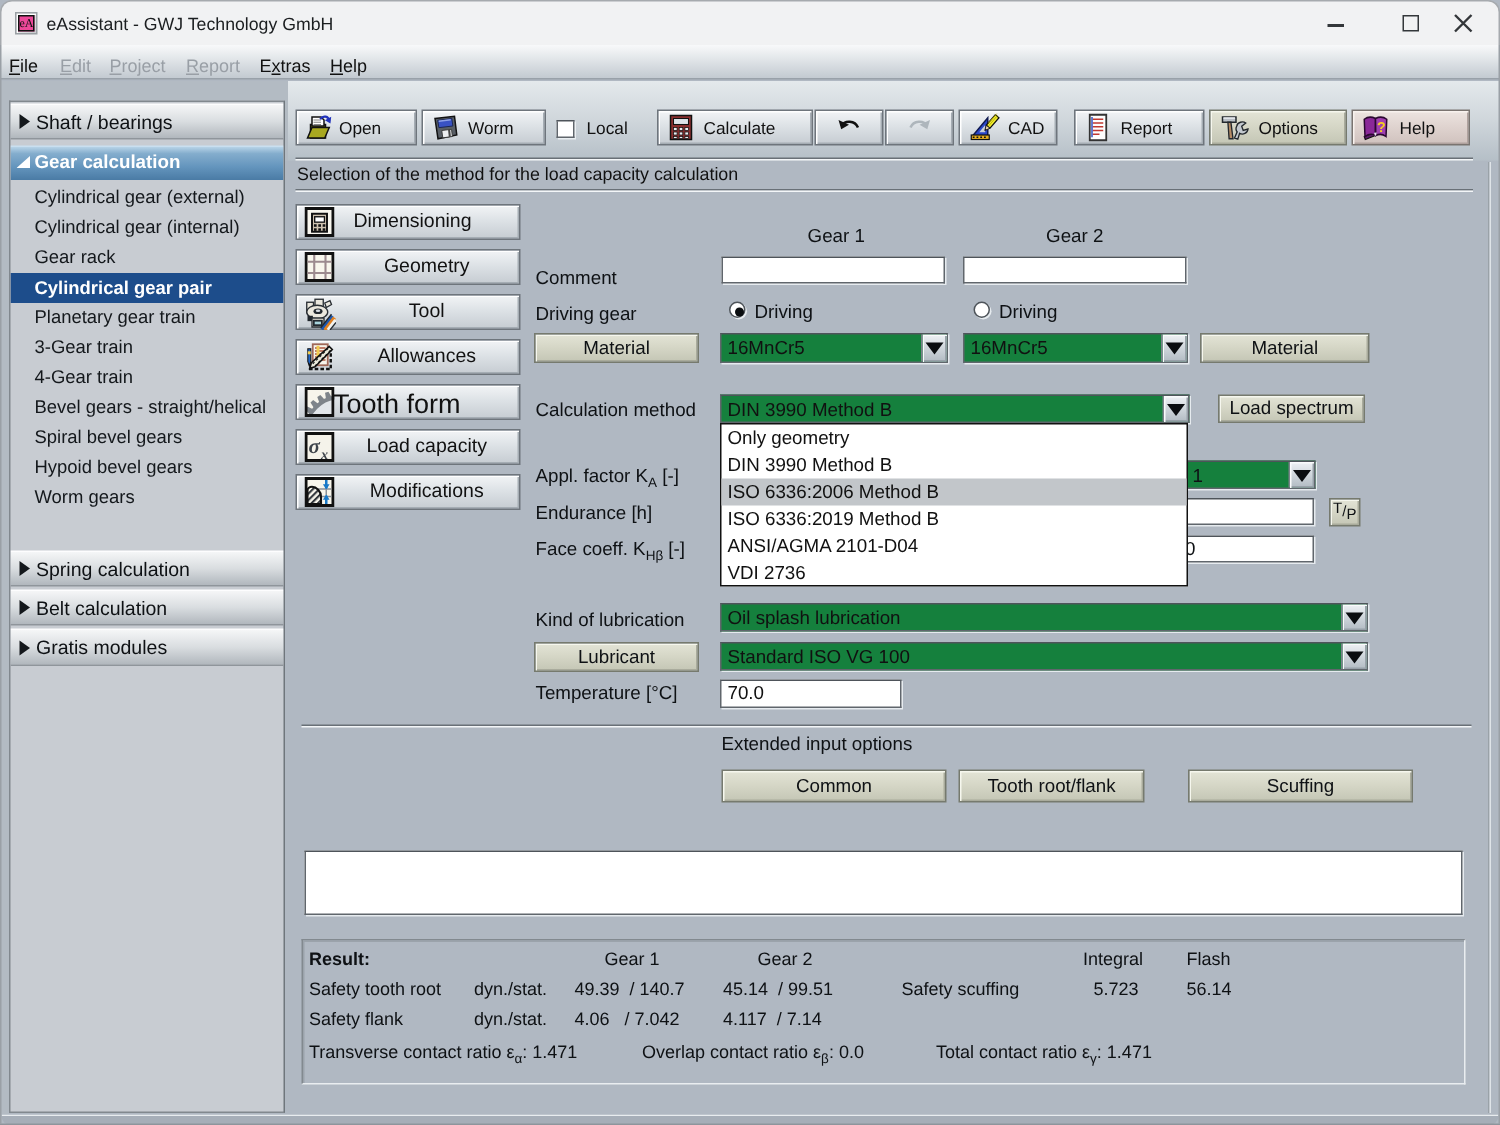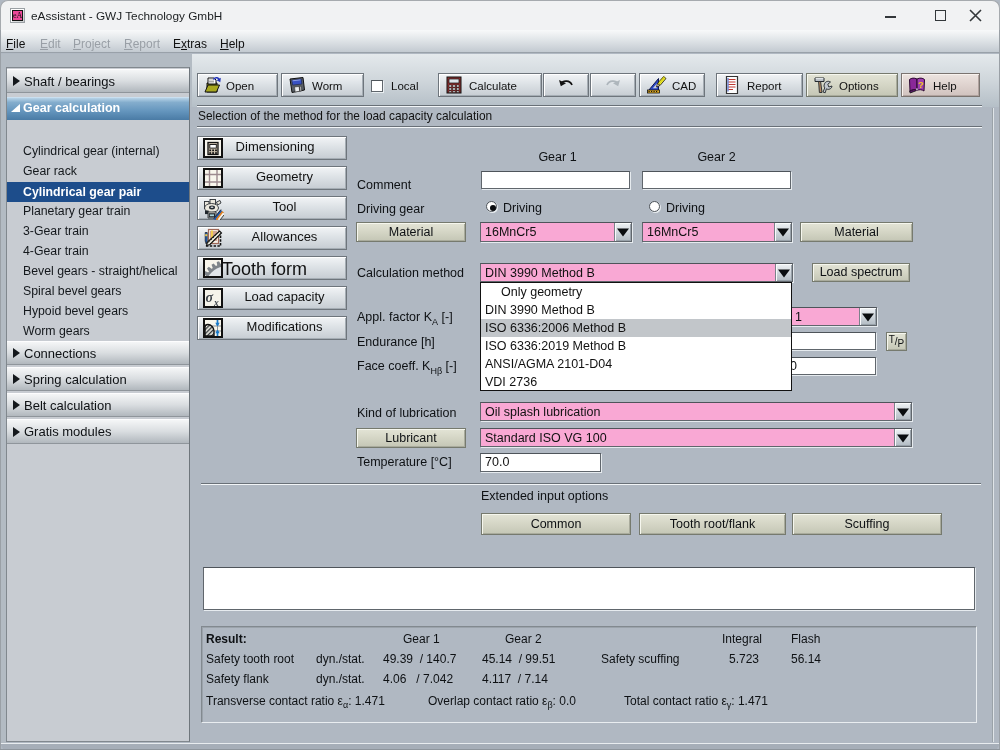--- a/index.html
+++ b/index.html
@@ -2,21 +2,21 @@
 <html><head>
 <meta charset="utf-8">
 <style>
 *{margin:0;padding:0;box-sizing:border-box;-webkit-font-smoothing:antialiased}
 html,body{width:1000px;height:750px;overflow:hidden}
 body{font-family:"Liberation Sans",sans-serif;background:#b0b8c2;position:relative;color:#111}
 .abs{position:absolute}
 .btn{position:absolute;border:1px solid #6e757c;background:linear-gradient(180deg,#f2f4f6 0%,#dde2e6 45%,#c6ccd2 100%);box-shadow:inset 1px 1px 0 #ffffff,inset -1px -1px 0 #a5adb4;text-align:center;color:#0e1114}
 .btnb{position:absolute;border:1px solid #767a6e;background:linear-gradient(180deg,#e3e4d6 0%,#d6d7c7 45%,#c4c6b5 100%);box-shadow:inset 1px 1px 0 #f6f7ee,inset -1px -1px 0 #a9ab9c;text-align:center;color:#0e1114}
 .inp{position:absolute;background:#fff;border:1px solid #60666c;border-top-color:#4e545a;box-shadow:1px 1px 0 rgba(244,247,250,.8)}
-.combo{position:absolute;background:#f9a8d4;border:1px solid #60666c;border-top-color:#4e545a;box-shadow:1px 1px 0 rgba(244,247,250,.8)}
+.combo{position:absolute;background:#15803d;border:1px solid #60666c;border-top-color:#4e545a;box-shadow:1px 1px 0 rgba(244,247,250,.8)}
 .combo .txt{position:absolute;left:4px;top:0;bottom:0;font-size:12.5px;display:flex;align-items:center;white-space:nowrap}
 .carr{position:absolute;right:0;top:0;bottom:0;width:17px;background:linear-gradient(180deg,#eff2f5 0%,#ccd3d9 55%,#b2bbc3 100%);border-left:1px solid #7b828a;box-shadow:inset 1px 1px 0 #fafbfc,inset -1px -1px 0 #98a1a9}
 .carr:after{content:"";position:absolute;left:50%;top:50%;transform:translate(-50%,-45%);border-left:6px solid transparent;border-right:6px solid transparent;border-top:8px solid #0a0d10}
 .lbl{position:absolute;font-size:12.5px;white-space:nowrap;color:#0e1114}
 .acc{position:absolute;left:0;width:100%;background:linear-gradient(180deg,#f5f6f7 0%,#d9dde0 50%,#b1b7bd 100%);border-bottom:1px solid #8f959b;border-top:1px solid #fdfdfe;font-size:13px;color:#0e1114}
 .acc .t{position:absolute;left:17px;top:0;bottom:0;display:flex;align-items:center}
 .tri{position:absolute;left:6px;top:50%;transform:translateY(-50%);width:0;height:0;border-top:5px solid transparent;border-bottom:5px solid transparent;border-left:7px solid #14181c}
 .item{position:absolute;left:0;width:100%;height:20px;line-height:20px;padding-left:16px;font-size:12.3px;color:#14181c;white-space:nowrap}
 .grv{position:absolute;height:2px;border-top:1px solid #697077;border-bottom:1px solid #f3f6f8}
 sub{font-size:9px}
@@ -147,35 +147,32 @@
       <span class="tri"></span>
       <span class="t">Shaft / bearings</span>
     </div>
 
  <div class="abs" style="left:0;top:29px;width:100%;height:23px;background:linear-gradient(180deg,#b7d3e7 0%,#84adcd 20%,#6495bd 60%,#4a7ba5 100%);border-top:1px solid #c9dff0"></div>
  <svg class="abs" style="left:4px;top:36px" width="9" height="8">
       <path d="M0 8 L9 8 L9 0 Z" fill="#fff"></path>
     </svg>
  <div class="abs" style="left:16px;top:33px;font-size:12.5px;font-weight:bold;color:#fff">Gear calculation</div>
 
+ <div class="item" style="top:53px">Cylindrical gear (external)</div>
  <div class="item" style="top:73px">Cylindrical gear (internal)</div>
  <div class="item" style="top:93px">Gear rack</div>
  <div class="abs" style="left:0;top:114px;width:100%;height:20px;background:#1d4d8b"></div>
  <div class="item" style="top:114px;color:#fff;font-weight:bold">Cylindrical gear pair</div>
  <div class="item" style="top:133px">Planetary gear train</div>
  <div class="item" style="top:153px">3-Gear train</div>
  <div class="item" style="top:173px">4-Gear train</div>
  <div class="item" style="top:193px">Bevel gears - straight/helical</div>
  <div class="item" style="top:213px">Spiral bevel gears</div>
  <div class="item" style="top:233px">Hypoid bevel gears</div>
  <div class="item" style="top:253px">Worm gears</div>
- <div class="acc" style="top:273px;height:24px">
-      <span class="tri"></span>
-      <span class="t">Connections</span>
-    </div>
  <div class="acc" style="top:299px;height:24px">
       <span class="tri"></span>
       <span class="t">Spring calculation</span>
     </div>
  <div class="acc" style="top:325px;height:24px">
       <span class="tri"></span>
       <span class="t">Belt calculation</span>
     </div>
  <div class="acc" style="top:351px;height:25px">
       <span class="tri"></span>
@@ -325,21 +322,21 @@
 <div class="lbl" style="left:357px;top:335px">Endurance [h]</div>
 <div class="inp" style="left:642px;top:332px;width:234px;height:18px"></div>
 <div class="btnb" style="left:886px;top:332px;width:21px;height:19px;font-size:10px"><span style="position:relative;top:1px">T</span><span style="position:relative;top:3px">/</span><span style="position:relative;top:5px">P</span></div>
 
 <div class="lbl" style="left:357px;top:359px">Face coeff. K<sub>Hβ</sub> [-]</div>
 <div class="inp" style="left:642px;top:357px;width:234px;height:18px"></div>
 <div class="lbl" style="left:790px;top:359px">0</div>
 
 <div class="abs" style="left:480px;top:282px;width:312px;height:109px;background:#fff;border:1px solid #111;z-index:30"></div>
 <div class="abs" style="left:481px;top:283px;width:310px;z-index:31;font-size:12.5px">
- <div style="height:18px;line-height:18px;padding-left:20px">Only geometry</div>
+ <div style="height:18px;line-height:18px;padding-left:4px">Only geometry</div>
  <div style="height:18px;line-height:18px;padding-left:4px">DIN 3990 Method B</div>
  <div style="height:18px;line-height:18px;padding-left:4px;background:#c2c6ca">ISO 6336:2006 Method B</div>
  <div style="height:18px;line-height:18px;padding-left:4px">ISO 6336:2019 Method B</div>
  <div style="height:18px;line-height:18px;padding-left:4px">ANSI/AGMA 2101-D04</div>
  <div style="height:18px;line-height:18px;padding-left:4px">VDI 2736</div>
 </div>
 
 <div class="lbl" style="left:357px;top:406px">Kind of lubrication</div>
 <div class="combo" style="left:480px;top:402px;width:432px;height:19px">
     <span class="txt">Oil splash lubrication</span>
@@ -349,21 +346,21 @@
 <div class="combo" style="left:480px;top:428px;width:432px;height:19px">
     <span class="txt">Standard ISO VG 100</span>
     <span class="carr"></span>
   </div>
 <div class="lbl" style="left:357px;top:455px">Temperature [°C]</div>
 <div class="inp" style="left:480px;top:453px;width:121px;height:19px;font-size:12.5px;line-height:17px;padding-left:4px">70.0</div>
 
 <div class="grv" style="left:201px;top:483px;width:780px"></div>
 <div class="lbl" style="left:481px;top:489px">Extended input options</div>
 <div class="btnb" style="left:481px;top:513px;width:150px;height:22px;font-size:12.5px;line-height:20px">Common</div>
-<div class="btnb" style="left:639px;top:513px;width:147px;height:22px;font-size:12.5px;line-height:20px">Tooth root/flank</div>
+<div class="btnb" style="left:639px;top:513px;width:124px;height:22px;font-size:12.5px;line-height:20px">Tooth root/flank</div>
 <div class="btnb" style="left:792px;top:513px;width:150px;height:22px;font-size:12.5px;line-height:20px">Scuffing</div>
 
 <div class="abs" style="left:203px;top:567px;width:772px;height:43px;background:#fff;border:1px solid #60666c;border-top-color:#4e545a;box-shadow:1px 1px 0 rgba(244,247,250,.8)"></div>
 
 <div class="abs" style="left:201px;top:626px;width:776px;height:97px;border:1px solid #82898f;border-right-color:#e9edf0;border-bottom-color:#e9edf0;box-shadow:inset 1px 1px 0 rgba(90,98,105,.25)"></div>
 <div class="abs" style="left:0;top:0;width:1000px;height:0">
  <div class="lbl" style="left:206px;top:632px;font-size:12px;font-weight:bold">Result:</div>
  <div class="lbl" style="left:403px;top:632px;font-size:12px">Gear 1</div>
  <div class="lbl" style="left:505px;top:632px;font-size:12px">Gear 2</div>
  <div class="lbl" style="left:722px;top:632px;font-size:12px">Integral</div>

